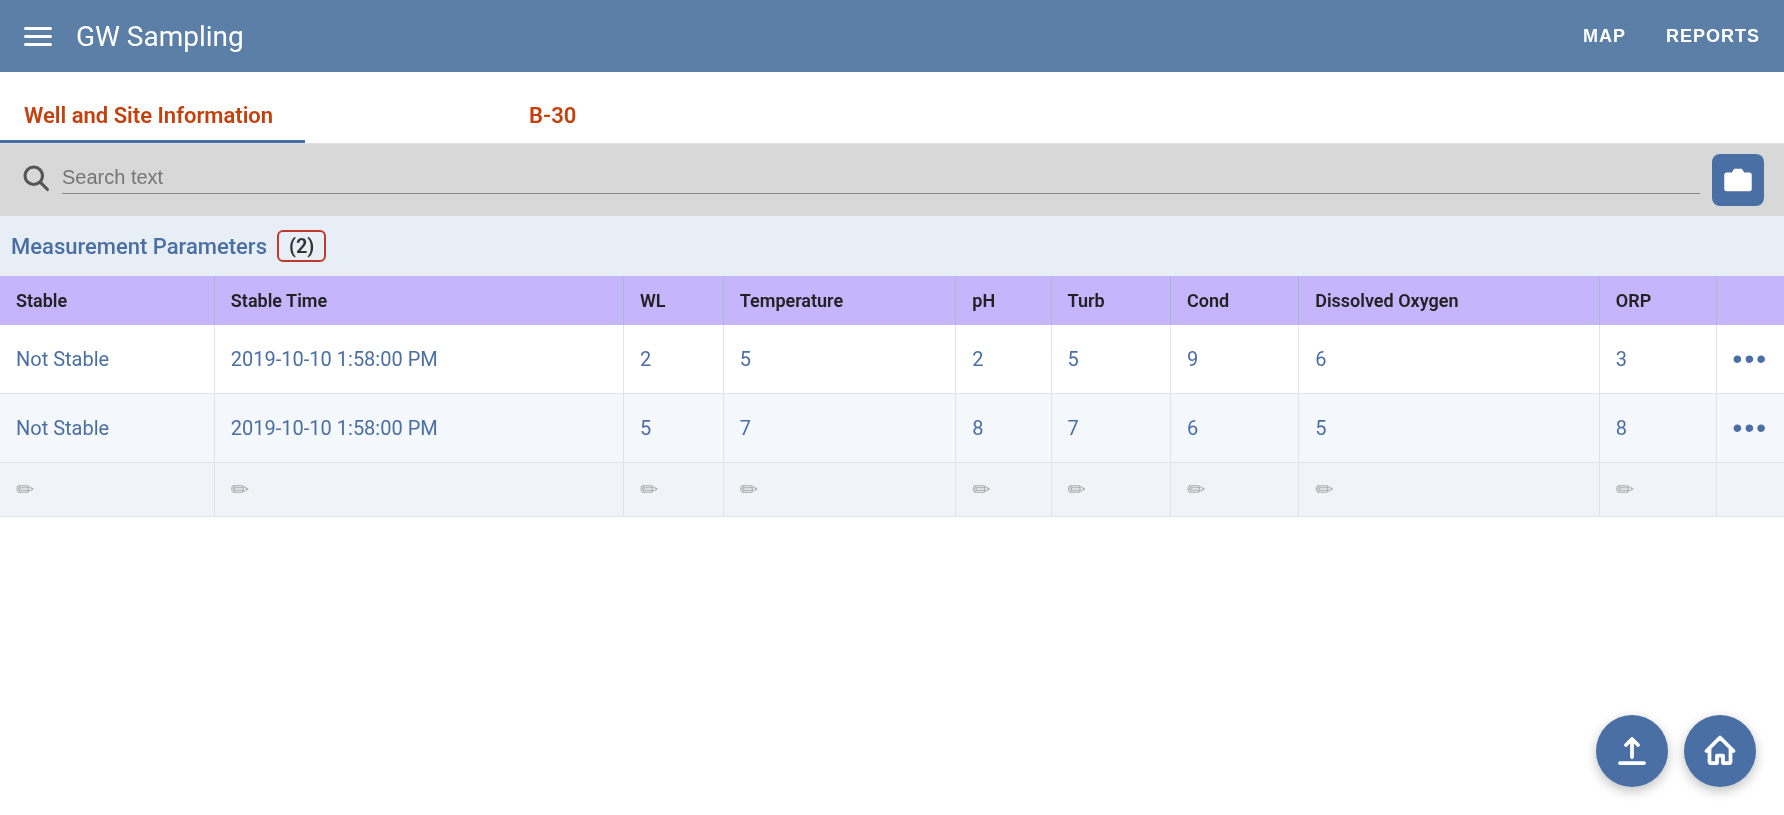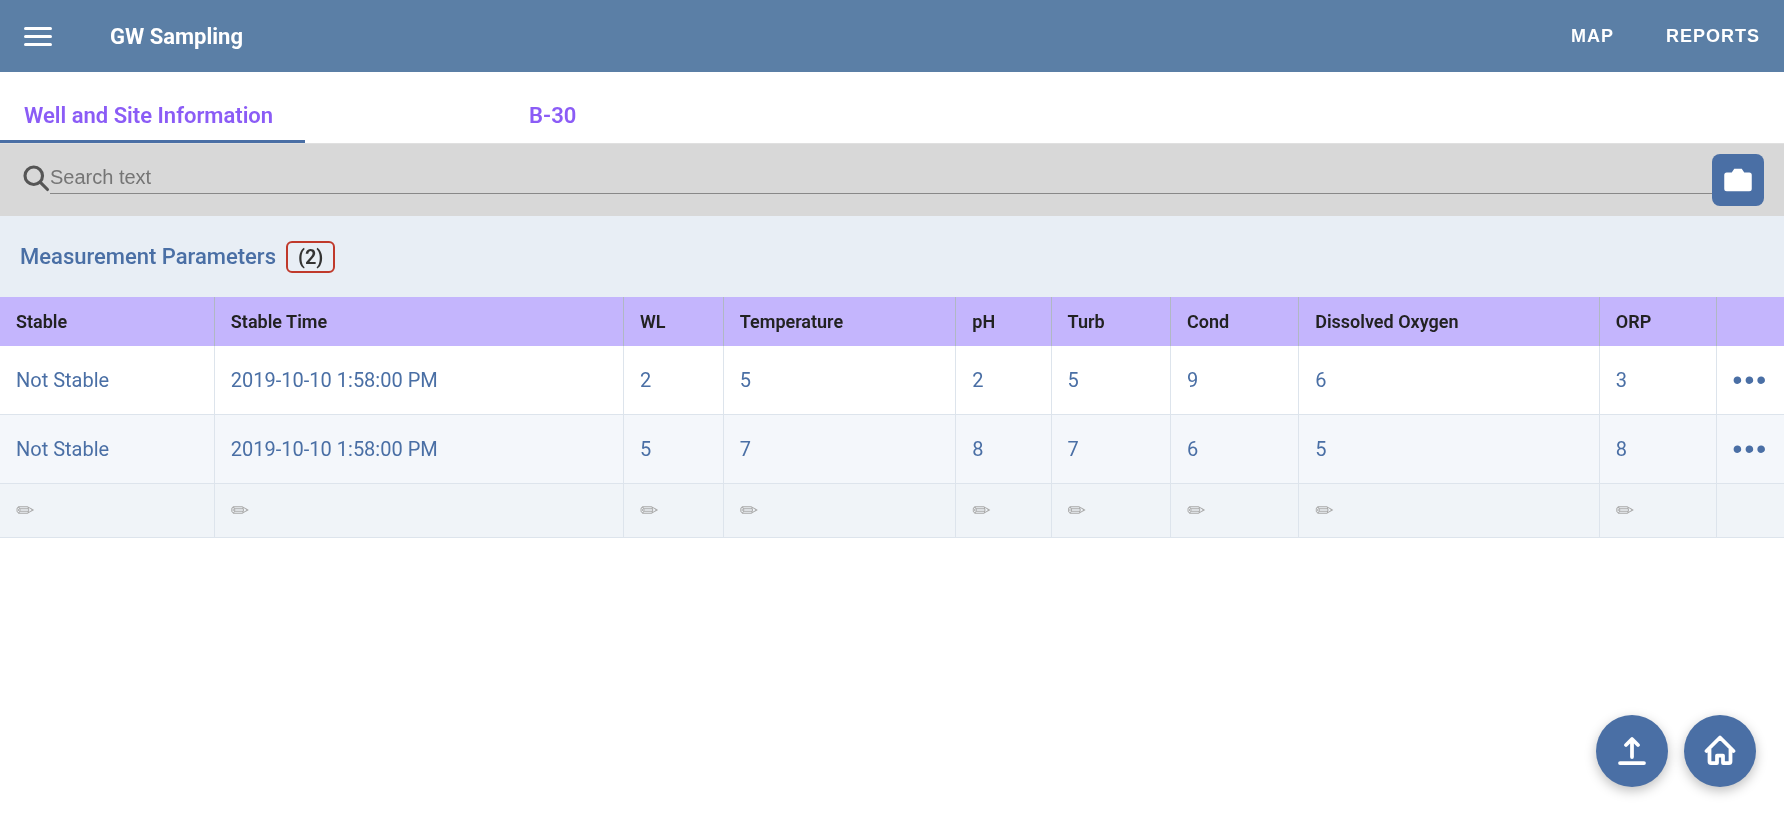--- a/index.html
+++ b/index.html
@@ -11,54 +11,54 @@
       height: 72px;
       display: flex;
       align-items: center;
       padding: 0 24px;
       color: white;
     }
     .header-menu-icon {
       display: flex; flex-direction: column; gap: 5px; cursor: pointer; margin-right: 24px;
     }
     .header-menu-icon span { display: block; width: 28px; height: 3px; background: white; border-radius: 2px; }
-    .header-title { font-size: 22px; font-weight: 700; color: white; flex: 1; margin-left: 34px; }
-    .header-actions { display: flex; gap: 52px; }
+    .header-title { font-size: 28px; font-weight: 400; color: white; flex: 1; }
+    .header-actions { display: flex; gap: 40px; }
     .header-action-btn { color: white; font-size: 18px; font-weight: 600; letter-spacing: 1px; cursor: pointer; background: none; border: none; }
 
     
     .tabs-bar {
       background: #fff;
       display: flex;
       align-items: flex-end;
       height: 72px;
       border-bottom: 1px solid #e0e0e0;
       padding: 0 0;
     }
     .tab {
       padding: 0 32px 12px 24px;
       font-size: 22px;
       font-weight: 600;
-      color: #8b5cf6;
+      color: #c2410c;
       border-bottom: 3px solid transparent;
       cursor: pointer;
       white-space: nowrap;
     }
     .tab.active {
       border-bottom: 3px solid #4a6fa5;
     }
 
     
     .search-bar {
       background: #d8d8d8;
       height: 72px;
       display: flex;
       align-items: center;
       padding: 0 20px;
-      gap: 0;
+      gap: 12px;
     }
     .search-icon-wrap { color: #555; font-size: 26px; }
     .search-input {
       flex: 1;
       border: none;
       background: transparent;
       font-size: 20px;
       color: #555;
       outline: none;
       border-bottom: 1px solid #888;
@@ -70,24 +70,24 @@
       border-radius: 8px;
       width: 52px; height: 52px;
       display: flex; align-items: center; justify-content: center;
       cursor: pointer;
     }
     .camera-btn svg { width: 30px; height: 30px; fill: white; }
 
     
     .section-header {
       background: #e8eef5;
-      height: 81px;
-      display: flex;
-      align-items: center;
-      padding: 0 20px;
+      height: 60px;
+      display: flex;
+      align-items: center;
+      padding: 0 11px;
     }
     .section-title {
       font-size: 22px;
       color: #4a6fa5;
       font-weight: 500;
       flex: 1;
       display: flex;
       align-items: center;
       gap: 10px;
     }

